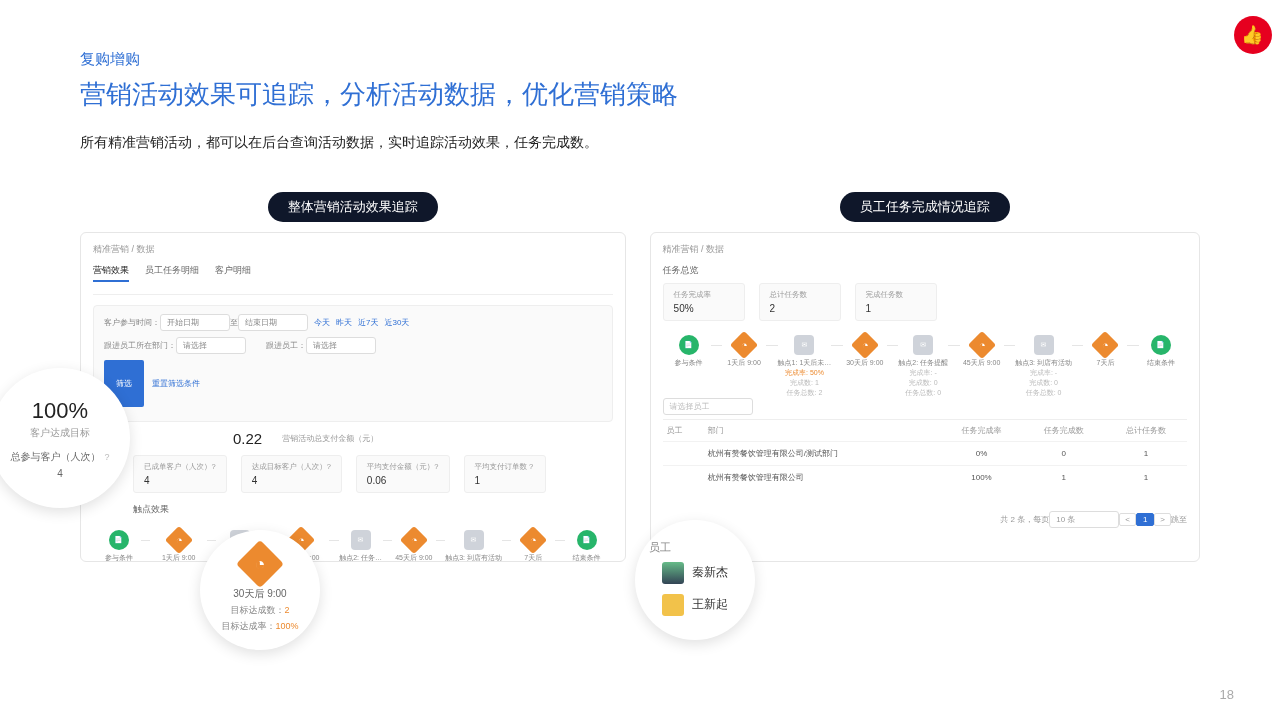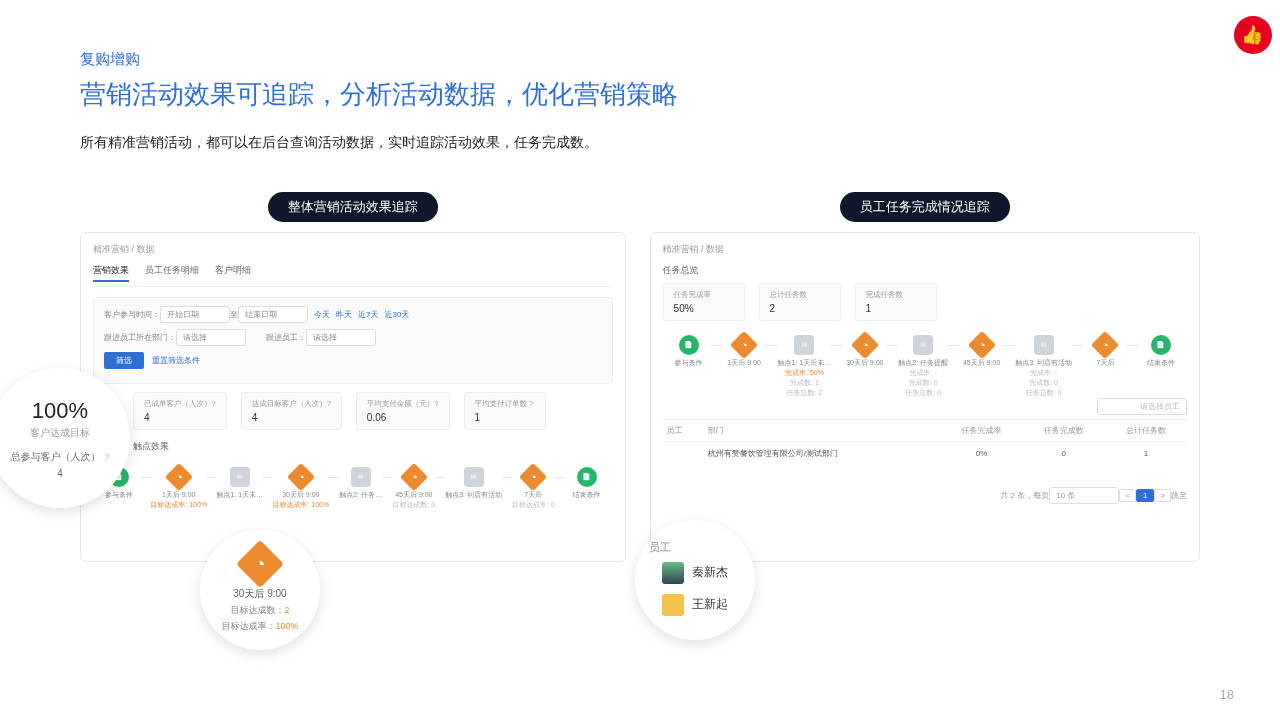--- a/index.html
+++ b/index.html
@@ -28,28 +28,28 @@
   }
   .pill-wrap { text-align: center; }
 
   .panel {
     border: 1px solid #e6e6e6; border-radius: 6px;
     background: #fff; padding: 10px 12px; font-size: 8px;
     color: #888; height: 330px; position: relative; overflow: hidden;
   }
 
   .crumb { font-size: 9px; color: #999; margin-bottom: 8px; }
-  .tabs { display: flex; gap: 16px; font-size: 9px; color: #666; border-bottom: 1px solid #eee; padding-bottom: 4px; margin-bottom: 10px;}
+  .tabs { display: flex; gap: 16px; font-size: 9px; color: #666; border-bottom: 1px solid #eee; padding-bottom: 12px; margin-bottom: 10px;}
   .tabs .active { color: #222; border-bottom: 2px solid #2f6fd4; padding-bottom:3px;}
 
   .filters { background: #fafafa; border: 1px solid #eee; border-radius: 4px; padding: 8px 10px; margin-bottom: 8px; }
   .filters-row { display: flex; align-items: center; margin-bottom: 6px; font-size: 8px; }
   .fbox { border: 1px solid #ddd; border-radius: 3px; padding: 2px 6px; background: #fff; min-width: 70px; display:inline-block;}
   .flink { color: #2f6fd4; margin-left: 6px; cursor:pointer;}
-  .btn-blue { background: #2f6fd4; color: #fff; padding: 3px 12px; border-radius: 2px; font-size:8px;}
+  .btn-blue { background: #2f6fd4; color: #fff; padding: 18px 12px; border-radius: 2px; font-size:8px;}
   .btn-plain { color: #2f6fd4; padding: 3px 8px; font-size:8px; }
 
   .sec-label { font-size: 9px; color: #666; margin: 4px 0 6px 0; padding-left:40px;}
 
   .stat-box-row { display: flex; gap: 14px; padding-left:40px; }
   .stat-top { display:flex; align-items:center; gap:20px; }
   .big { font-size: 15px; color: #222; }
   .sm-label { font-size: 8px; color: #999; }
   .stat-card {
     background: #fafafa; border:1px solid #eee; border-radius:3px;
@@ -156,20 +156,24 @@
             <span class="fbox">请选择</span>
             <span style="margin-left:20px">跟进员工：</span>
             <span class="fbox">请选择</span>
           </div>
           <div class="filters-row">
             <span class="btn-blue">筛选</span>
             <span class="btn-plain">重置筛选条件</span>
           </div>
         </div>
 
+        <div class="stat-top" style="padding-left:140px;margin-bottom:8px;">
+          <span class="big">0.22</span>
+          <span class="sm-label">营销活动总支付金额（元）</span>
+        </div>
         <div class="stat-box-row">
           <div class="stat-card">
               <div class="lbl">已成单客户（人次）?</div>
               <div class="val">4</div>
             </div>
           <div class="stat-card">
               <div class="lbl">达成目标客户（人次）?</div>
               <div class="val">4</div>
             </div>
           <div class="stat-card">
@@ -320,39 +324,46 @@
               </div>
               <div class="line1">7天后</div>
             </div>
             <div class="flow-conn"></div>
             <div class="flow-node">
               <div class="ico green-doc">📄</div>
               <div class="line1">结束条件</div>
             </div>
           </div>
 
-        <div style="text-align:right;margin-bottom:4px;"><span class="fbox" style="min-width:90px;color:#bbb;">请选择员工</span></div>
+        <div style="text-align:left;margin-bottom:4px;"><span class="fbox" style="min-width:90px;color:#bbb;">请选择员工</span></div>
         <table class="table">
           <thead>
               <tr>
             <th class="empcell">员工</th>
             <th>部门</th>
             <th class="num">任务完成率</th>
             <th class="num">任务完成数</th>
             <th class="num">总计任务数</th>
           </tr>
             </thead>
           <tbody>
             <tr>
                 <td class="empcell"></td>
                 <td>杭州有赞餐饮管理有限公司/测试部门</td>
                 <td class="num">0%</td>
                 <td class="num">0</td>
                 <td class="num">1</td>
               </tr>
+            <tr>
+                <td class="empcell"></td>
+                <td>杭州有赞餐饮管理有限公司</td>
+                <td class="num">100%</td>
+                <td class="num">1</td>
+                <td class="num">1</td>
+              </tr>
           </tbody>
         </table>
         <div class="pager">
           <span>共 2 条，每页</span>
           <span class="fbox">10 条</span>
           <span class="pg-btn">&lt;</span>
           <span class="pg-cur">1</span>
           <span class="pg-btn">&gt;</span>
           <span>跳至</span>
         </div>

